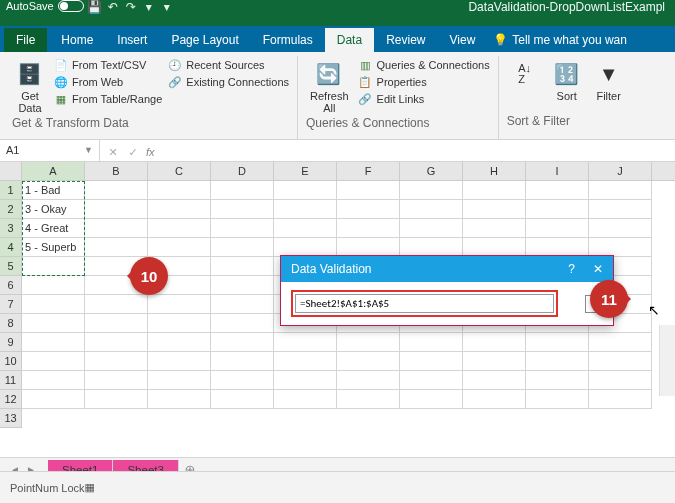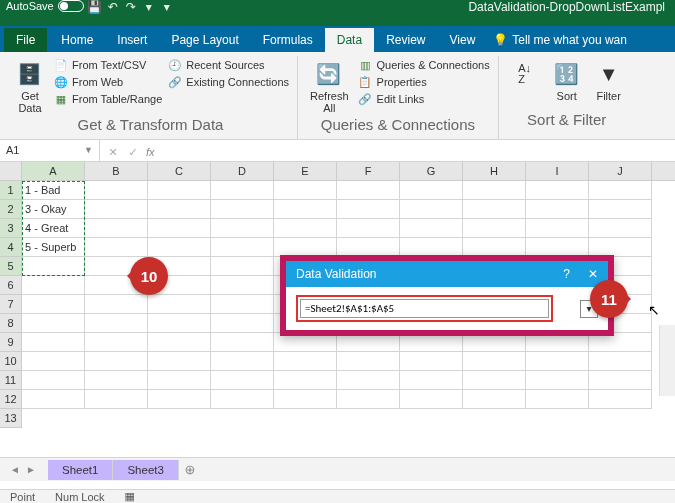--- a/index.html
+++ b/index.html
@@ -11,21 +11,21 @@
 .qat-icon{width:14px;height:14px;display:flex;align-items:center;justify-content:center;color:#fff;opacity:.9;font-size:12px}
 .doc-title{margin-left:auto;font-size:12px;color:#fff;opacity:.95;padding-right:4px;white-space:nowrap}
 .tabs{background:#0369a1;height:26px;display:flex;align-items:flex-end;padding-left:4px}
 .tab{color:#fff;padding:5px 12px;font-size:12px;cursor:pointer}
 .tab.file{background:#0a5d2f;margin-right:2px}
 .tab.active{background:#f3f3f3;color:#0e6838}
 .tell-me{margin-left:6px;color:#fff;font-size:12px;display:flex;align-items:center;gap:4px;padding:5px 0}
 .ribbon{background:#f3f3f3;border-bottom:1px solid #d4d4d4;height:88px;display:flex;padding:4px 0 0 4px}
 .group{border-right:1px solid #d4d4d4;padding:0 8px;display:flex;flex-direction:column;justify-content:space-between;height:84px}
 .group-content{display:flex;gap:6px;align-items:flex-start;padding-top:2px}
-.group-label{text-align:center;font-size:15px;color:#666;padding-bottom:12px}
+.group-label{font-size:12px;color:#666;padding-bottom:12px}
 .big-btn{display:flex;flex-direction:column;align-items:center;gap:2px;font-size:11px;color:#333;cursor:pointer;padding:2px 4px}
 .big-icon{width:28px;height:28px;display:flex;align-items:center;justify-content:center;font-size:20px}
 .small-btns{display:flex;flex-direction:column;gap:3px}
 .small-btn{display:flex;align-items:center;gap:4px;font-size:11px;color:#333;cursor:pointer;white-space:nowrap}
 .small-icon{width:14px;height:14px;display:flex;align-items:center;justify-content:center;font-size:11px;color:#417e39}
 .namebox-row{height:22px;border-bottom:1px solid #d4d4d4;display:flex;align-items:flex-end;background:#fff}
 .namebox{width:100px;border-right:1px solid #d4d4d4;padding:2px 6px;font-size:11px;height:22px;display:flex;align-items:center;justify-content:space-between}
 .fx-btns{display:flex;align-items:center;gap:2px;padding:0 4px}
 .fx-btn{width:18px;height:18px;display:flex;align-items:center;justify-content:center;color:#aaa;font-size:11px}
 .fx-label{font-style:italic;color:#888;font-size:11px;margin-left:2px}
@@ -37,35 +37,35 @@
 .row-headers{position:absolute;top:19px;left:0;width:22px;background:#e6e6e6;border-right:1px solid #ccc}
 .row-h{height:19px;border-bottom:1px solid #ccc;text-align:center;font-size:11px;line-height:19px;color:#333}
 .row-h.sel{background:#d3e5cf}
 .cells{position:absolute;top:19px;left:22px;right:0}
 .cell-row{display:flex;height:19px}
 .cell{width:63px;height:19px;border-right:1px solid #d4d4d4;border-bottom:1px solid #d4d4d4;font-size:11px;padding:1px 3px;line-height:17px;overflow:hidden;white-space:nowrap}
 .marching-ants{position:absolute;top:19px;left:22px;width:63px;height:95px;border:1.5px dashed #1a7e3e;pointer-events:none}
 .callout{position:absolute;width:38px;height:38px;background:#c62f2a;border-radius:50%;display:flex;align-items:center;justify-content:center;color:#fff;font-size:15px;font-weight:bold;box-shadow:0 2px 4px rgba(0,0,0,.3)}
 .callout::before{content:"";position:absolute;left:-10px;top:12px;border:7px solid transparent;border-right-color:#c62f2a}
 .callout.right-point::before{left:auto;right:-10px;border-right-color:transparent;border-left-color:#c62f2a}
-.dv-dialog{position:absolute;top:255px;left:280px;width:334px;background:#fff;border:6px solid #be185d;box-shadow:0 3px 10px rgba(0,0,0,.3)}
+.dv-dialog{position:absolute;top:255px;left:280px;width:334px;background:#fff;border:1px solid #be185d;box-shadow:0 3px 10px rgba(0,0,0,.3)}
 .dv-title{background:#1ba1e2;color:#fff;padding:6px 10px;font-size:12px;display:flex;align-items:center}
 .dv-close{margin-left:auto;display:flex;gap:18px;align-items:center}
 .dv-body{padding:8px 10px;display:flex;align-items:center;gap:23px}
 .dv-input-wrap{border:2px solid #e03131;padding:2px;flex:1;display:flex}
 .dv-input{flex:1;border:1px solid #999;padding:2px 4px;font-size:11px;font-family:Calibri,Arial}
 .dv-collapse{width:18px;height:18px;border:1px solid #888;display:flex;align-items:center;justify-content:center;font-size:10px;cursor:pointer;margin-left:4px}
 .cursor-arrow{position:absolute;font-size:14px;color:#000}
 .sheet-tabs{position:absolute;bottom:22px;left:0;right:0;height:24px;background:#f3f3f3;border-top:1px solid #d4d4d4;display:flex;align-items:center;padding-left:8px}
 .st-nav{display:flex;gap:2px;margin-right:10px;color:#888}
 .st-nav span{width:14px;text-align:center;font-size:10px}
-.sheet-tab{padding:4px 14px;font-size:11.5px;border-right:1px solid #d4d4d4;background:#c4b5fd;cursor:pointer}
+.sheet-tab{padding:4px 14px;font-size:11.5px;border-right:1px solid #d4d4d4;background:#ec4899;cursor:pointer}
 .sheet-tab.active{background:#fff;border-bottom:2px solid #1a7e3e;color:#1a7e3e;font-weight:bold}
 .sheet-add{width:22px;text-align:center;color:#888;font-size:13px;cursor:pointer}
-.statusbar{position:absolute;bottom:0;left:0;right:0;height:14px;background:#f3f3f3;border-top:1px solid #d4d4d4;display:flex;align-items:center;padding:0 10px;gap:20px;font-size:11px;color:#555}
+.statusbar{position:absolute;bottom:0;left:0;right:0;height:32px;background:#f3f3f3;border-top:1px solid #d4d4d4;display:flex;align-items:center;padding:0 10px;font-size:11px;color:#555}
 .scroll-v{position:absolute;right:0;top:163px;width:16px;bottom:46px;background:#f0f0f0;border-left:1px solid #ddd}
 </style>
 </head>
 <body>
 
 <div class="titlebar">
   <div class="autosave">
     <span>AutoSave</span>
     <span class="toggle"></span>
   </div>

